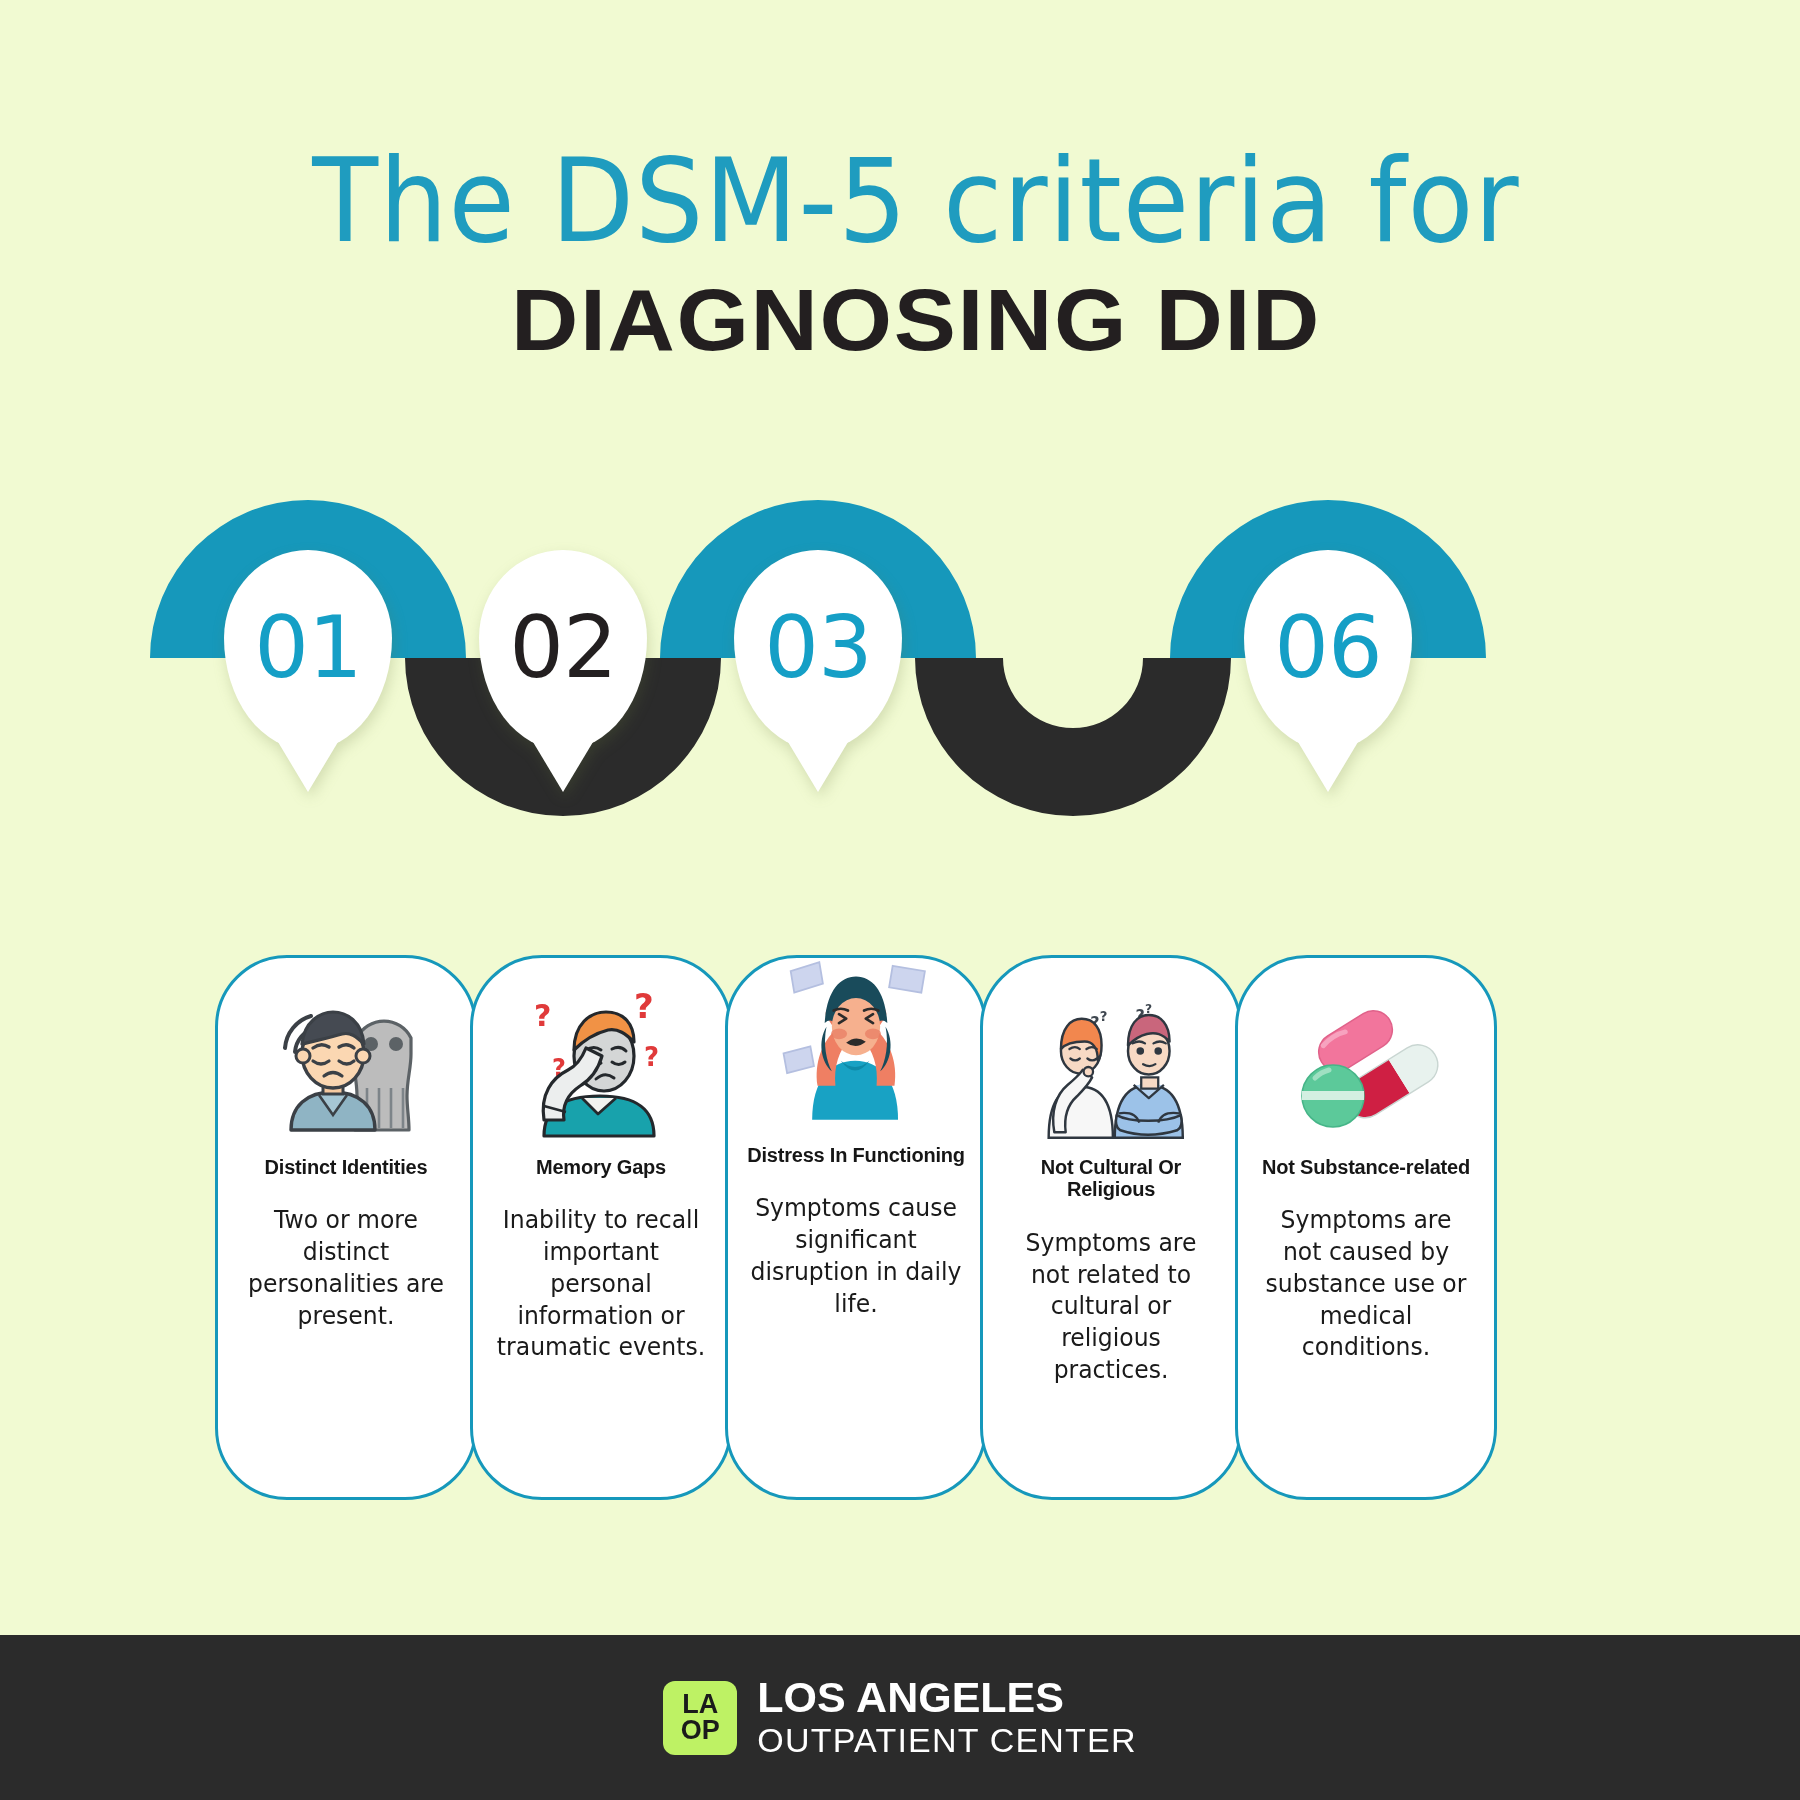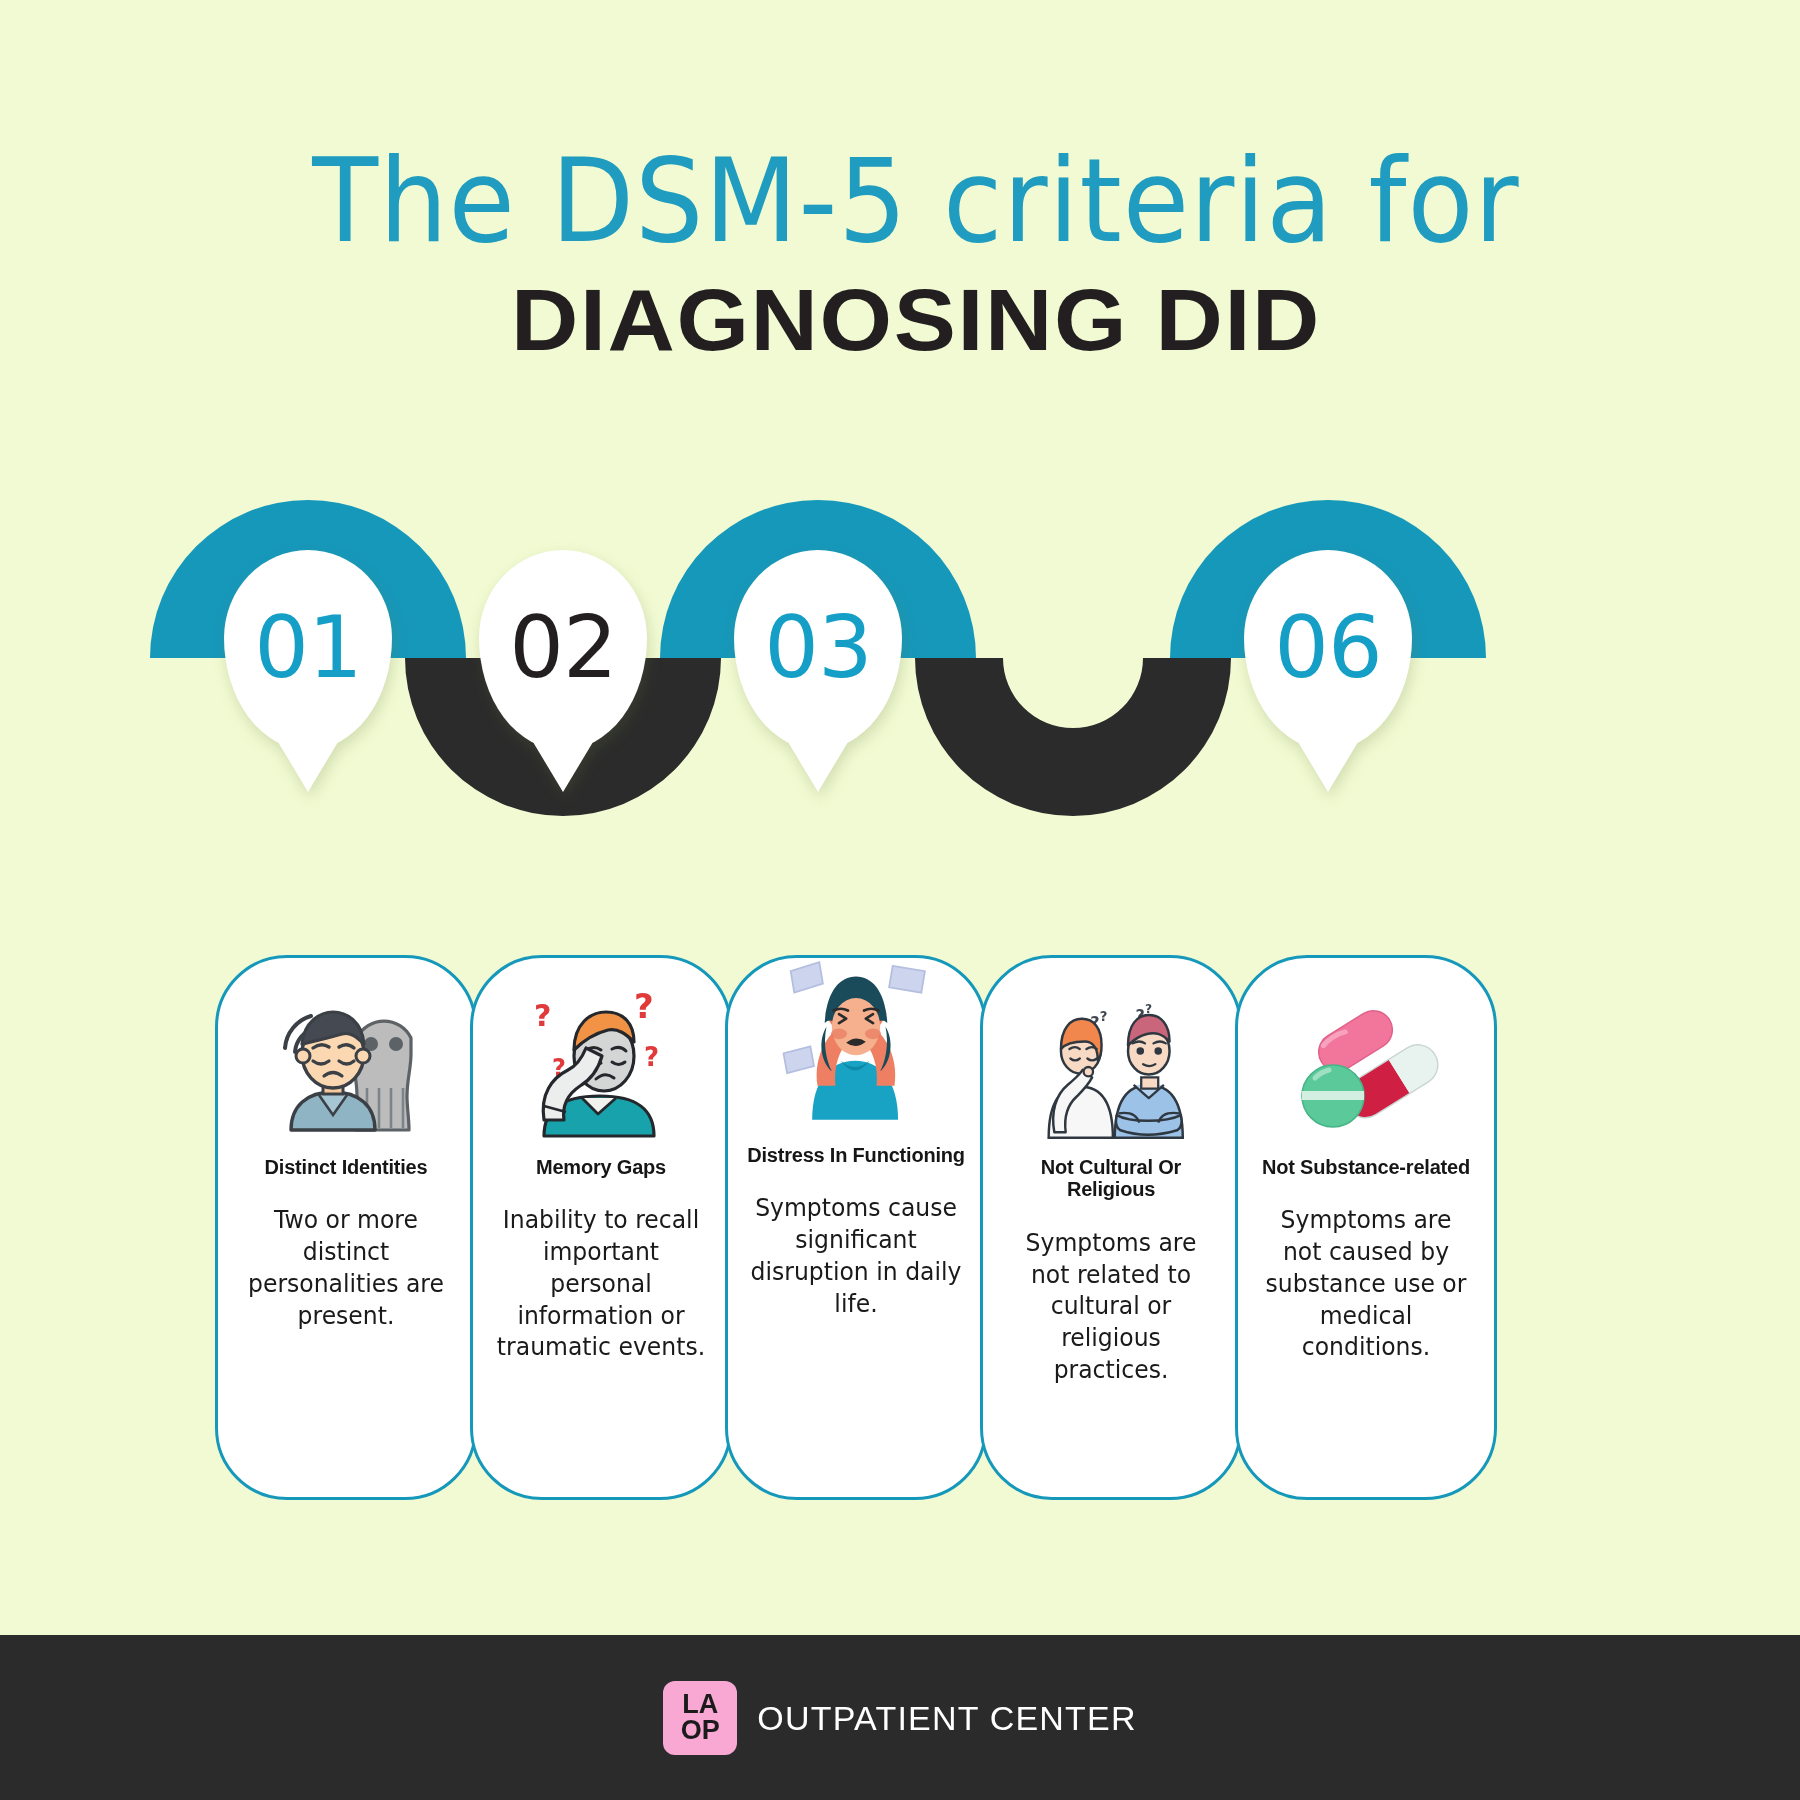--- a/index.html
+++ b/index.html
@@ -116,21 +116,21 @@
   
   .footer {
     position:absolute; left:0; bottom:0;
     width:1800px; height:165px;
     background:#2b2b2b;
     display:flex; align-items:center; justify-content:center;
     gap:20px;
   }
   .logo-mark {
     width:74px; height:74px;
-    background:#f9a8d4;
+    background:#bef264;
     border-radius:12px;
     display:flex; flex-direction:column;
     align-items:center; justify-content:center;
     color:#1b1b1b;
     font-family:"Liberation Sans", sans-serif;
     font-weight:bold;
     line-height:0.96;
   }
   .logo-mark span { font-size:27px; letter-spacing:0px; }
   .logo-text { display:flex; flex-direction:column; }
@@ -392,15 +392,16 @@
   </div>
 
 </div>
 
 <div class="footer">
   <div class="logo-mark">
     <span>LA</span>
     <span>OP</span>
   </div>
   <div class="logo-text">
+    <div class="logo-l1">LOS ANGELES</div>
     <div class="logo-l2">OUTPATIENT CENTER</div>
   </div>
 </div>
 
 </body></html>

